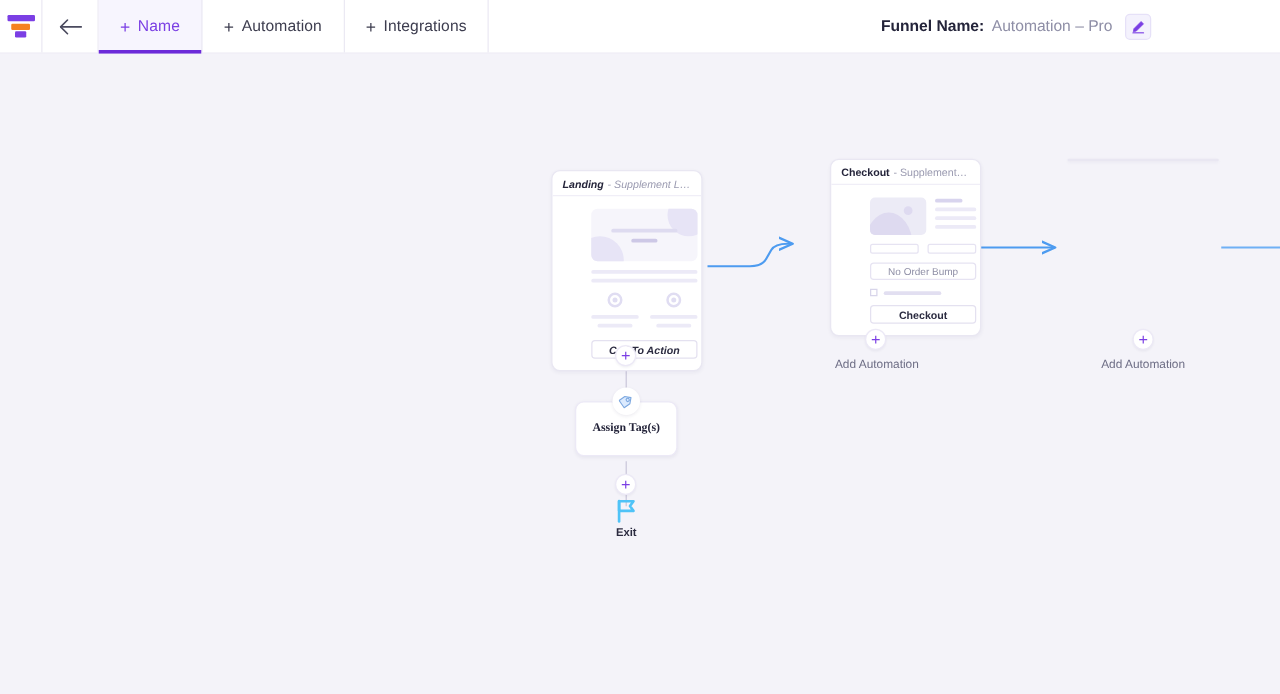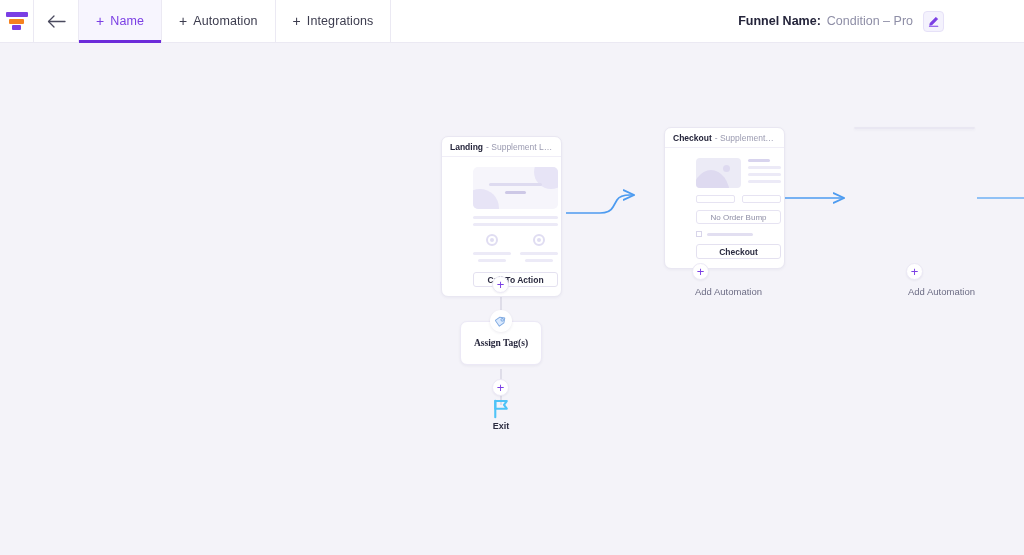--- a/index.html
+++ b/index.html
@@ -64,21 +64,21 @@
   .tab.active::after {
     content: ""; position: absolute; left: 0; right: 0; bottom: -1px;
     height: 3px; background: #6c2bd9;
   }
 
   .topbar-spacer { flex: 1 1 auto; }
 
   .funnel-name {
     flex: none;
     display: flex; align-items: center; gap: 6px;
-    padding-right: 80px;
+    padding-right: 103px;
   }
   .fn-label { font-size: 12.5px; font-weight: bold; color: #24243a; }
   .fn-value { font-size: 12.5px; color: #8e8ea6; }
   .edit-btn {
     width: 21px; height: 21px; margin-left: 4px;
     background: #f4f2fd;
     border: 1px solid #e6e1f8;
     border-radius: 4px;
     display: flex; align-items: center; justify-content: center;
     cursor: pointer;
@@ -228,21 +228,21 @@
     box-shadow: 0 1px 2px rgba(40,30,90,.06);
     display: flex; align-items: center; justify-content: center;
     color: #7b3fe4; font-size: 13px; line-height: 1;
     cursor: pointer;
     z-index: 3;
   }
   .auto-label {
     position: absolute;
     font-size: 9.5px; color: #6d6d85;
     white-space: nowrap;
-    text-align: right;
+    text-align: center;
   }
 
   
   .action-card {
     width: 82px; height: 44px;
     background: #ffffff;
     border: 1px solid #ece9f6;
     border-radius: 7px;
     box-shadow: 0 1px 3px rgba(40,30,90,.06);
     display: flex; align-items: center; justify-content: center;
@@ -294,21 +294,21 @@
   </div>
   <div class="tab">
     <span class="plus">+</span>
     <span>Integrations</span>
   </div>
 
   <div class="topbar-spacer"></div>
 
   <div class="funnel-name">
     <span class="fn-label">Funnel Name:</span>
-    <span class="fn-value">Condition – Pro</span>
+    <span class="fn-value">Automation – Pro</span>
     <div class="edit-btn">
       <svg width="11" height="11" viewBox="0 0 12 12">
         <path d="M8.6 1.3 L10.7 3.4 L4.4 9.7 L1.8 10.2 L2.3 7.6 Z" fill="#7b3fe4" stroke="#7b3fe4" stroke-width=".6" stroke-linejoin="round"></path>
         <line x1="1.5" y1="11.3" x2="10.7" y2="11.3" stroke="#7b3fe4" stroke-width="1.1" stroke-linecap="round"></line>
       </svg>
     </div>
   </div>
 </div>
 
 <div class="canvas">
@@ -324,21 +324,21 @@
 
     <line x1="763" y1="155" x2="843" y2="155" stroke="#4d9bf0" stroke-width="1.7" marker-end="url(#arw)"></line>
 
     <line x1="977" y1="155" x2="1024" y2="155" stroke="#6fb0f5" stroke-width="1.7"></line>
 
     <line x1="501" y1="240" x2="501" y2="278" stroke="#cecbdd" stroke-width="1.1"></line>
 
     <line x1="501" y1="326" x2="501" y2="362" stroke="#cecbdd" stroke-width="1.1"></line>
   </svg>
 
-  <div class="node" style="left:441px; top:93px;">
+  <div class="node" style="left:441px; top:93px;font-style:italic;">
     <div class="page-card">
       <div class="pc-head">
         <span class="pc-title">Landing</span>
         <span class="pc-sub">- Supplement La...</span>
       </div>
       <div class="pc-body">
         <div class="hero">
           <div class="blob-br"></div>
           <div class="blob-bl"></div>
           <div class="hline" style="width:62%;"></div>

